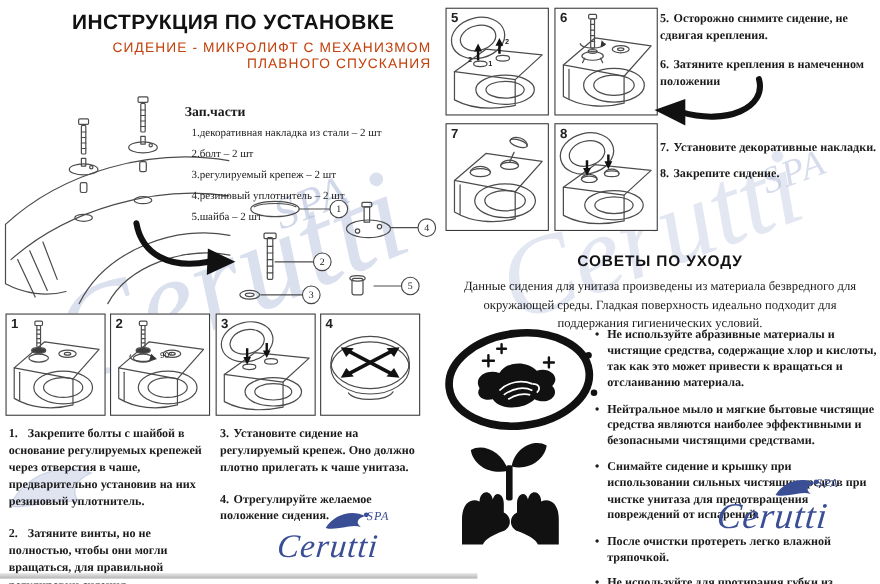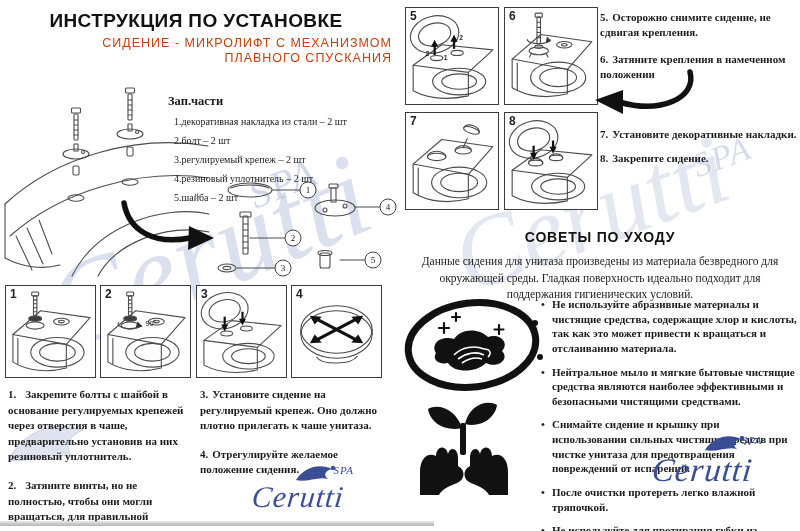--- a/index.html
+++ b/index.html
@@ -10,21 +10,21 @@
   .wm { position:absolute; font-family:"Liberation Serif", serif; font-style:italic;
         pointer-events:none; white-space:nowrap; }
   .wm-a   { left:28px;  top:252px; font-size:118px; color:rgba(163,177,213,0.40); transform:rotate(-22deg); transform-origin:left top; }
   .wm-a-s { left:248px; top:160px; font-size:40px;  color:rgba(163,177,213,0.50); transform:rotate(-22deg); letter-spacing:2px; }
   .wm-b   { left:438px; top:208px; font-size:100px; color:rgba(163,177,213,0.30); transform:rotate(-20deg); transform-origin:left top; }
   .wm-b-s { left:692px; top:138px; font-size:34px;  color:rgba(163,177,213,0.45); transform:rotate(-20deg); letter-spacing:2px; }
   .wm-swirl { position:absolute; left:5px; top:416px; }
 
   
   .title { position:absolute; left:0; top:10px; width:392px; text-align:center;
-           font-family:"Liberation Sans", sans-serif; font-weight:bold; font-size:19px; letter-spacing:0.4px; color:#121212; }
+           font-family:"Liberation Sans", sans-serif; font-weight:bold; font-size:19px; letter-spacing:0.4px; color:#121212;padding-left:16px; }
   .subtitle { position:absolute; left:0; top:36px; width:392px; text-align:right;
               font-family:"Liberation Sans", sans-serif; font-size:12.5px; letter-spacing:1px; color:#c2410c; line-height:15px; }
   .care-heading { position:absolute; left:405px; top:229px; width:390px; text-align:center;
                   font-family:"Liberation Sans", sans-serif; font-weight:bold; font-size:14px; letter-spacing:0.8px; color:#121212; }
 
   
   .parts { position:absolute; left:168px; top:94px; width:232px; }
   .parts-heading { font-weight:bold; font-size:12.5px; margin-bottom:3px; }
   .parts-item { font-size:10px; line-height:19px; padding-left:6px; }
 

